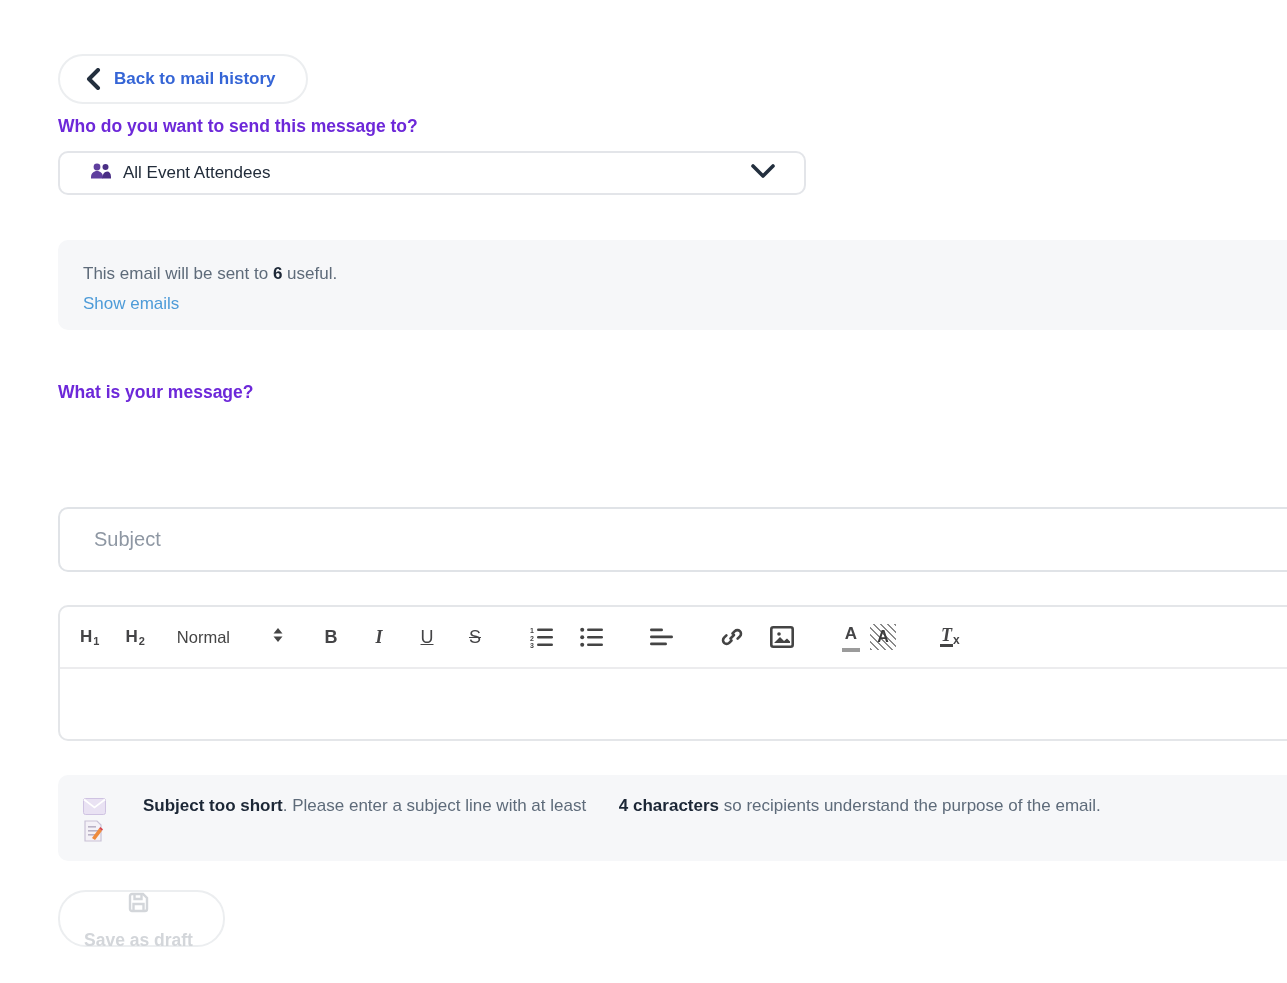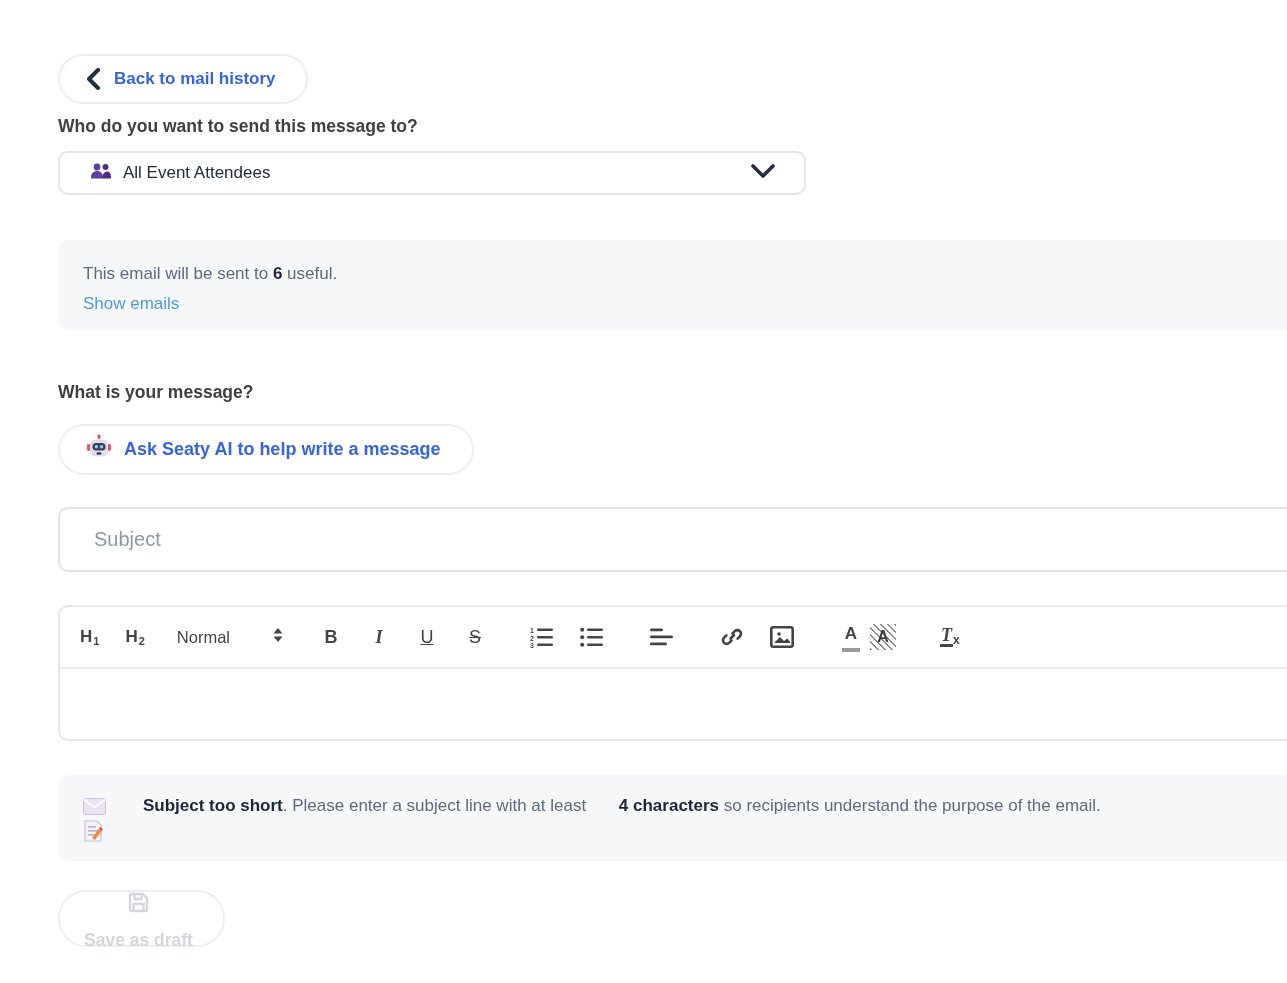--- a/index.html
+++ b/index.html
@@ -14,21 +14,21 @@
     cursor:pointer; font-family:inherit;
   }
   .blue-bold { color:#3565d6; font-weight:bold; }
 
   
   .back-btn { position:absolute; left:58px; top:30px; height:50px; padding:0 30px 0 24px;
     font-size:17px;margin-top:24px; }
   .back-btn svg { display:block; }
 
   
-  .q-heading { position:absolute; left:58px; color:#404040; font-weight:bold; font-size:17.5px; }
+  .q-heading { position:absolute; left:58px; color:#6d28d9; font-weight:bold; font-size:17.5px; }
   .q1 { top:116px; }
   .q2 { top:382px; }
 
   
   .select {
     position:absolute; left:58px; top:151px; width:748px; height:44px;
     background:#fff; border:2px solid #e3e5e9; border-radius:10px;
     display:flex; align-items:center; padding:0 28px 0 30px; cursor:pointer;
   }
   .select .sel-label { font-size:17px; color:#222c3a; margin-left:11px; flex:1; }
@@ -126,36 +126,20 @@
     </span>
   </div>
 
   <div class="grey-box info-box">
     <div><span>This email will be sent to </span><b>6</b><span> useful.</span></div>
     <a class="link">Show emails</a>
   </div>
 
   <div class="q-heading q2">What is your message?</div>
 
-  <button class="pill-btn ai-btn">
-    <span>
-      <svg width="26" height="26" viewBox="0 0 26 26">
-        <line x1="13" y1="2" x2="13" y2="5" stroke="#e05a63" stroke-width="2"></line>
-        <circle cx="13" cy="2.4" r="1.8" fill="#e05a63"></circle>
-        <rect x="1" y="10" width="3.2" height="7" rx="1.4" fill="#e05a63"></rect>
-        <rect x="21.8" y="10" width="3.2" height="7" rx="1.4" fill="#e05a63"></rect>
-        <rect x="4" y="5.5" width="18" height="17" rx="5" fill="#e4dcee"></rect>
-        <rect x="6.5" y="9" width="13" height="7.5" rx="3.5" fill="#3c4257"></rect>
-        <circle cx="10.4" cy="12.7" r="1.7" fill="#7fd6f2"></circle>
-        <circle cx="15.6" cy="12.7" r="1.7" fill="#7fd6f2"></circle>
-        <rect x="10.5" y="18.3" width="5" height="2.4" rx="1.2" fill="#3c4257"></rect>
-      </svg>
-    </span>
-    <span class="blue-bold">Ask Seaty AI to help write a message</span>
-  </button>
 
   <input class="subject-input" type="text" placeholder="Subject" style="">
 
   <div class="editor">
     <div class="toolbar">
 
       <div class="tgroup">
         <button class="tbtn hbtn">
             <span>H</span>
             <sub>1</sub>

